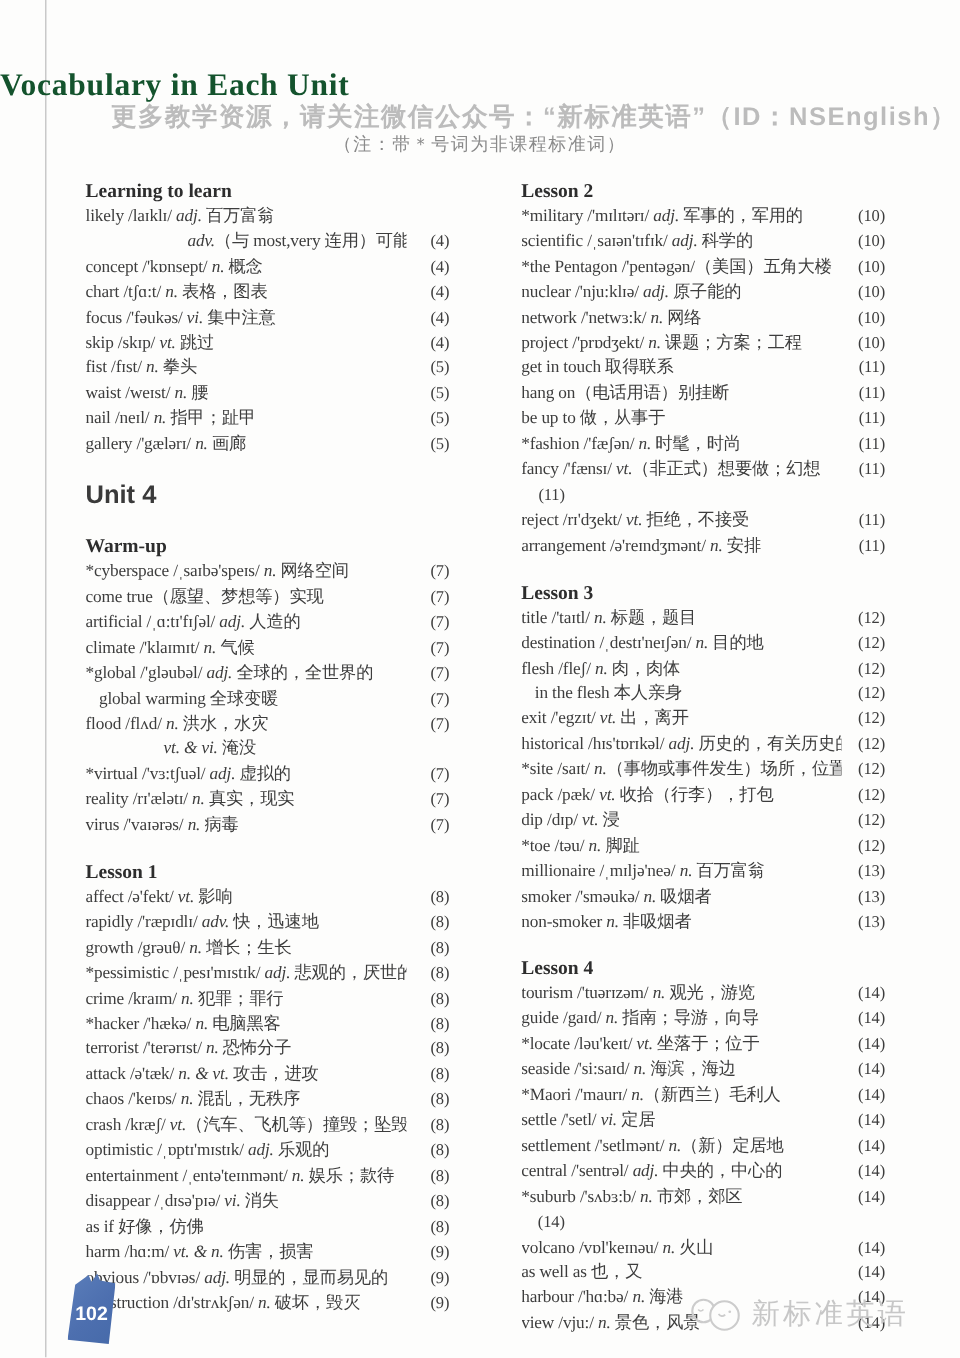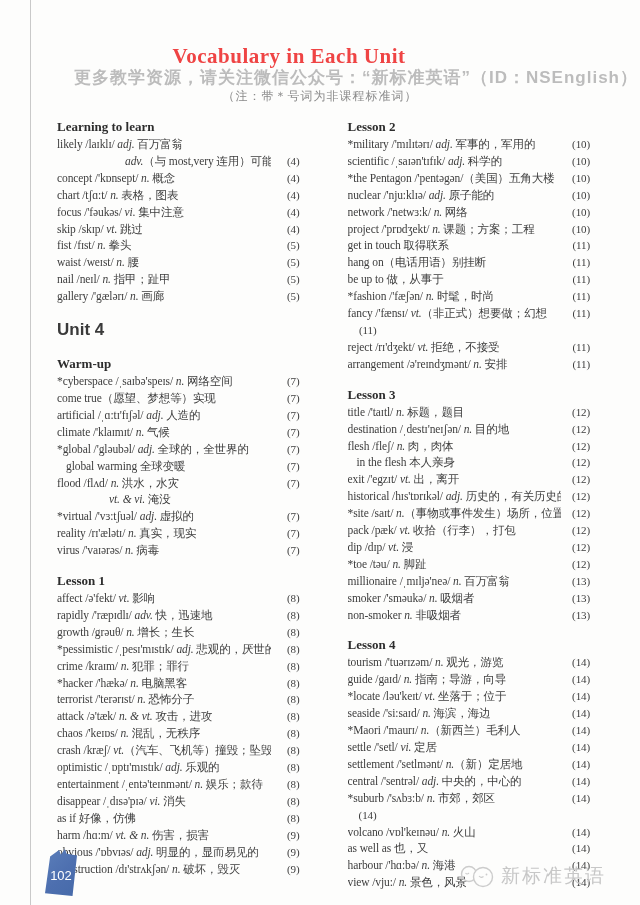--- a/index.html
+++ b/index.html
@@ -18,24 +18,23 @@
   
   .header{position:absolute;top:0;left:0;right:0;height:116px;}
   .watermark-line{
     position:absolute;top:66px;left:74px;right:20px;
     font-family:"Liberation Sans","DejaVu Sans",sans-serif;
     font-weight:bold;font-size:17px;letter-spacing:1px;
     color:#bcbcbc;white-space:nowrap;z-index:1;
   }
   .doc-title{
     position:absolute;top:44px;left:0;right:110px;
-    text-align:center;
     font-family:"Liberation Serif","DejaVu Serif",serif;
-    font-weight:bold;font-size:21px;color:#ef4444;
-    letter-spacing:.5px;z-index:2;padding-left:48px;
+    font-weight:bold;font-size:21px;color:#14532d;
+    letter-spacing:.5px;z-index:2;
   }
   .doc-note{
     position:absolute;top:88px;left:0;right:0;text-align:center;
     font-size:12px;color:#8a8a8a;letter-spacing:1px;z-index:2;
   }
   
   .columns{
     position:absolute;top:118px;left:57px;right:50px;
     display:flex;gap:48px;
   }
@@ -62,21 +61,21 @@
   .entry.ind2 .txt{padding-left:52px;}
   .entry.ind3 .txt{padding-left:68px;}
   
   .page-badge{
     position:absolute;left:45px;bottom:9px;width:32px;height:47px;
     background:linear-gradient(135deg,#5b7eba 0%,#4d6faf 55%,#466aa9 100%);
     clip-path:polygon(16% 16%,44% 2%,50% 12%,62% 0%,68% 10%,100% 14%,86% 100%,0% 94%);
     display:flex;align-items:center;justify-content:center;
   }
   .page-badge span{
-    color:#ffffff;font-weight:normal;font-size:13px;
+    color:#ffffff;font-weight:bold;font-size:13px;
     font-family:"Liberation Sans","DejaVu Sans",sans-serif;
     margin-top:5px;
   }
   .brand-footer{
     position:absolute;right:34px;bottom:16px;
     display:flex;align-items:center;gap:6px;
     color:#c7c7c7;font-size:19px;letter-spacing:2px;
     font-family:"Liberation Sans","DejaVu Sans",sans-serif;
   }
 </style>

